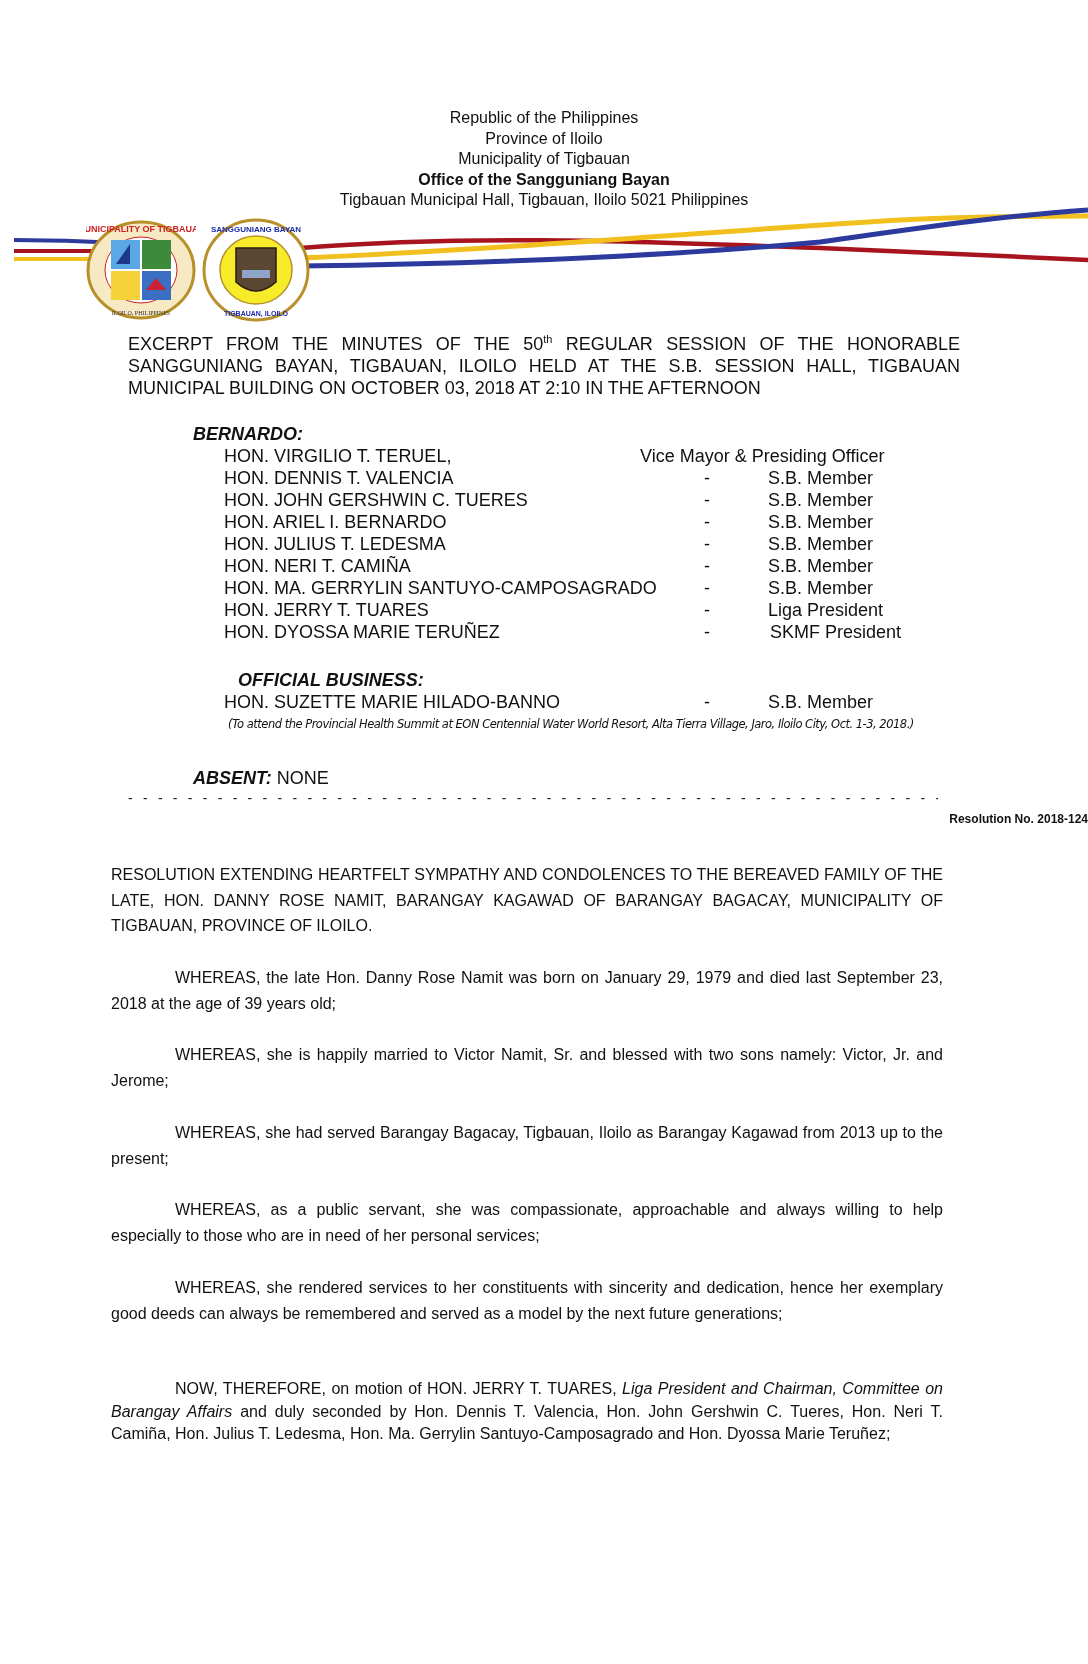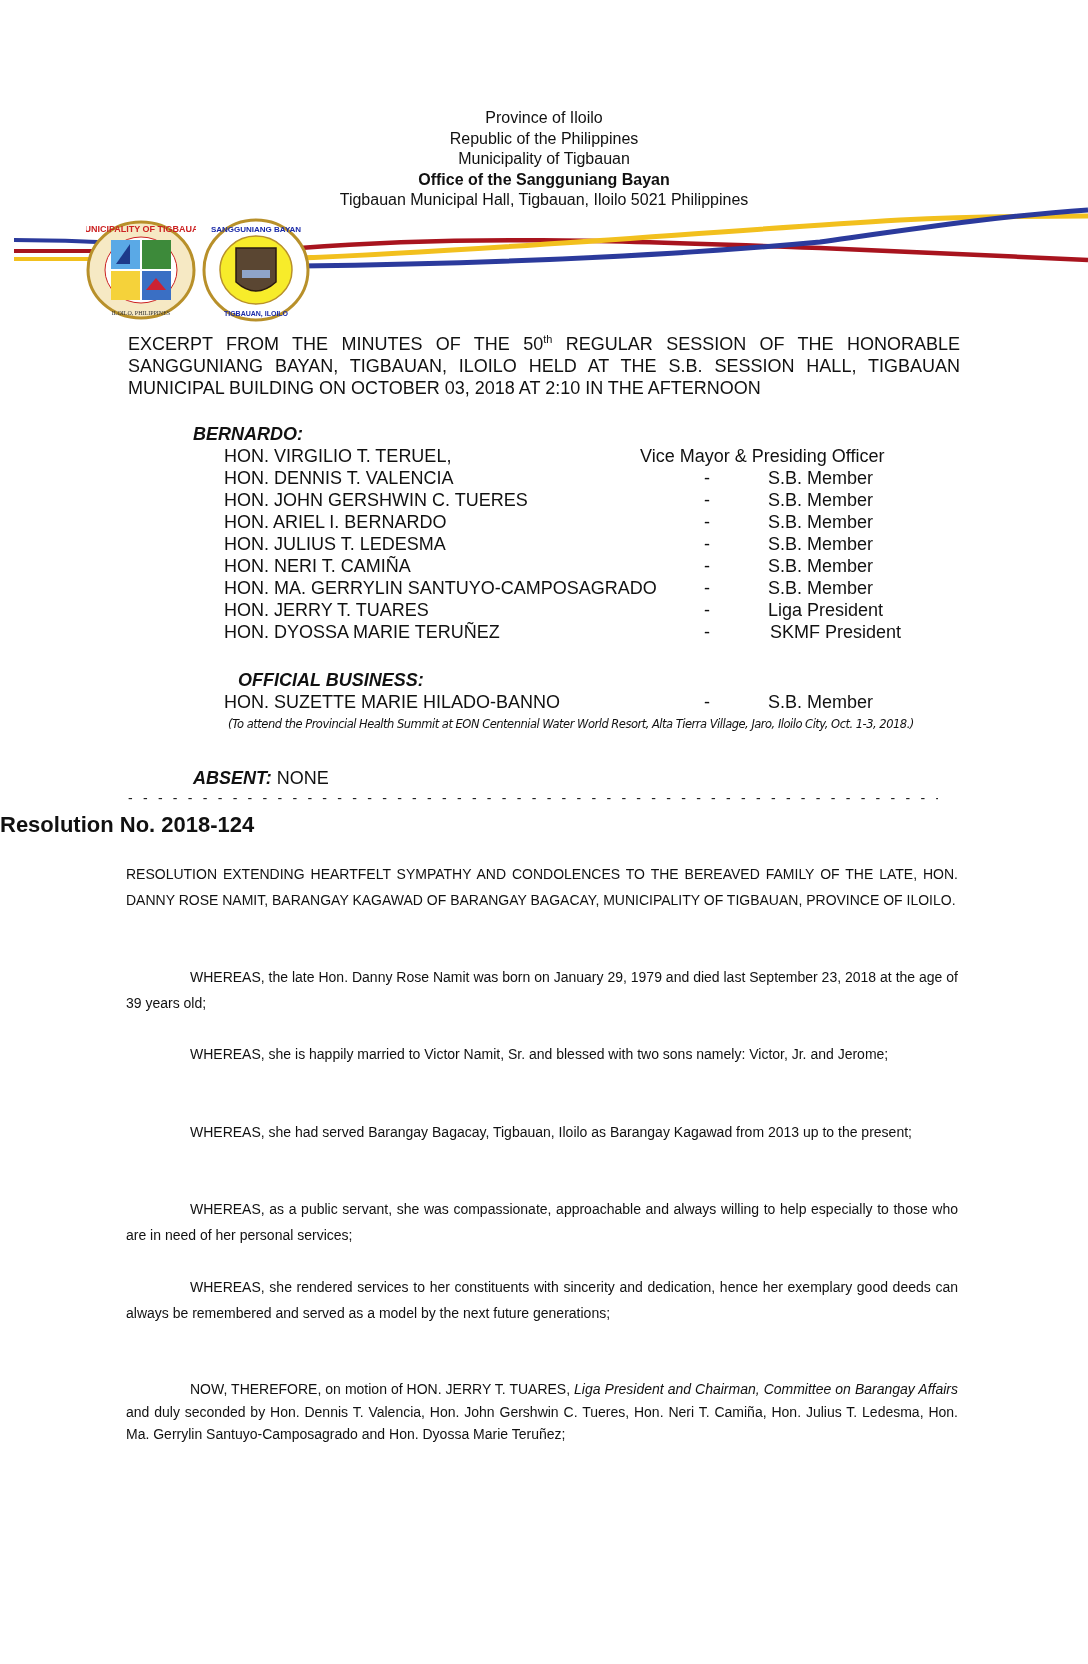--- a/index.html
+++ b/index.html
@@ -21,33 +21,33 @@
   .attendee .dash { position:absolute; left:480px; top:0; }
   .attendee .role { position:absolute; left:544px; top:0; white-space:nowrap; }
   .attendee .role.vm { left:416px; }
   .attendee .role.skmf { left:546px; }
   .note { position:absolute; left:228px; top:716px; width:730px; font-size:11.5px;
           font-style:italic; line-height:17px; font-family:"DejaVu Sans", sans-serif; letter-spacing:-0.5px; }
   .absent { position:absolute; left:193px; top:768px; font-size:18px; }
   .absent b { font-style:italic; }
   .divider { position:absolute; left:128px; top:790px; width:810px; height:14px; overflow:hidden;
              font-size:14px; letter-spacing:3.2px; white-space:nowrap; color:#222; }
-  .res-no { position:absolute; left:0; top:812px; width:1088px; text-align:left;
-            font-size:22px; font-weight:bold; }
-  .para { position:absolute; left:126px; width:832px; font-size:14px; line-height:25.5px;
+  .res-no { position:absolute; left:0; top:812px; width:1088px; text-align:right;
+            font-size:12px; font-weight:bold; }
+  .para { position:absolute; left:111px; width:832px; font-size:16px; line-height:25.5px;
           text-align:justify; }
   .para .indent { display:inline-block; width:64px; }
   .para i { font-style:italic; }
 </style>
 </head>
 <body>
 
 <div class="letterhead">
+  <div>Republic of the Philippines</div>
   <div>Province of Iloilo</div>
-  <div>Republic of the Philippines</div>
   <div>Municipality of Tigbauan</div>
   <div class="bold">Office of the Sangguniang Bayan</div>
   <div>Tigbauan Municipal Hall, Tigbauan, Iloilo 5021 Philippines</div>
 </div>
 
 <svg class="ribbons" viewBox="0 0 1088 110" preserveAspectRatio="none">
   <path d="M14 50 C 60 50, 90 52, 100 52" stroke="#2b3a9c" stroke-width="4" fill="none"></path>
   <path d="M14 61 L 100 61" stroke="#a8141e" stroke-width="4" fill="none"></path>
   <path d="M14 69 L 100 69" stroke="#f2c01e" stroke-width="4" fill="none"></path>
   <path d="M300 58 C 480 44, 650 52, 820 58 C 920 62, 1000 66, 1088 70" stroke="#a8141e" stroke-width="4.5" fill="none"></path>

